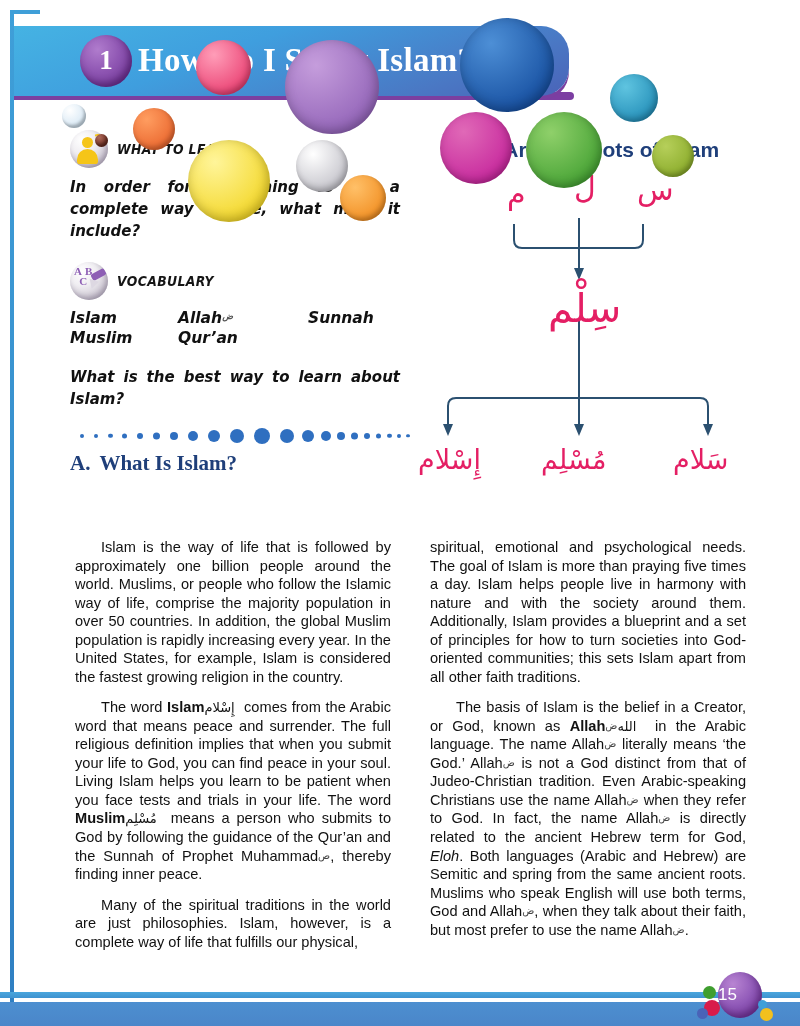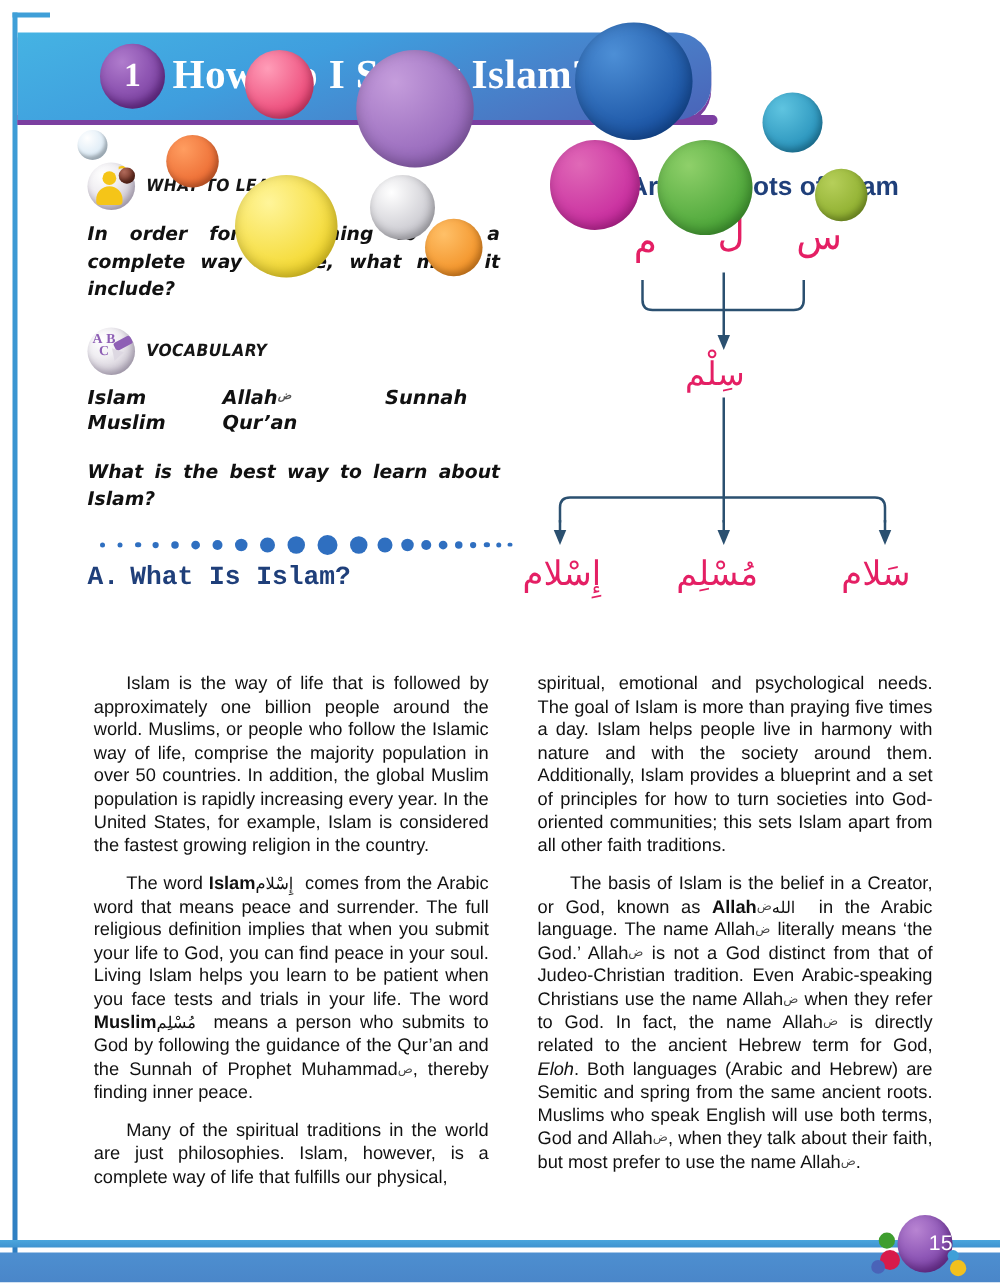--- a/index.html
+++ b/index.html
@@ -255,21 +255,21 @@
   }
   #divider i {
     position: absolute;
     top: 50%;
     border-radius: 50%;
     background: #2f6fc0;
     transform: translateY(-50%);
   }
 
   .section-head {
-    font-family: Liberation Mono, monospace;
+    font-family: Liberation Serif, serif;
     font-size: 21px;
     font-weight: bold;
     color: #1f3f7a;
     margin: 4px 0 14px 0;
   }
   .section-head .letter { margin-right: 9px; }
 
   
   #diagram {
     position: absolute;
@@ -289,21 +289,21 @@
     color: #1f3f7a;
   }
   .ar {
     position: absolute;
     color: #e41f64;
     font-family: "DejaVu Sans", sans-serif;
     direction: rtl;
     white-space: nowrap;
   }
   .ar-letter { font-size: 30px; }
-  .ar-root   { font-size: 26px; }
+  .ar-root   { font-size: 40px; }
   .ar-deriv  { font-size: 27px; }
 
   
   .body-col {
     position: absolute;
     top: 526px;
     width: 340px;
     font-family: "Liberation Sans", sans-serif;
     font-size: 14.6px;
     line-height: 1.27;
@@ -342,21 +342,21 @@
     width: 800px; height: 24px;
     background: linear-gradient(180deg, #4d8fd0 0%, #4a86c9 100%);
   }
   #page-bubble {
     position: absolute;
     left: 718px; top: 972px;
     width: 44px; height: 46px;
     border-radius: 50%;
     background: radial-gradient(circle at 34% 26%, #b884d2 0%, #9059b8 48%, #6e2f96 100%);
     box-shadow: inset -3px -4px 7px rgba(40,0,60,.4);
-    display: flex; align-items: center; justify-content: flex-end;
+    display: flex; align-items: center; justify-content: flex-start;
     z-index: 6;
   }
   #page-bubble span {
     color: #ffffff;
     font-family: "Liberation Sans", sans-serif;
     font-size: 17px;
   }
   .mini-bub { position: absolute; border-radius: 50%; z-index: 6; }
 </style>
 </head>

